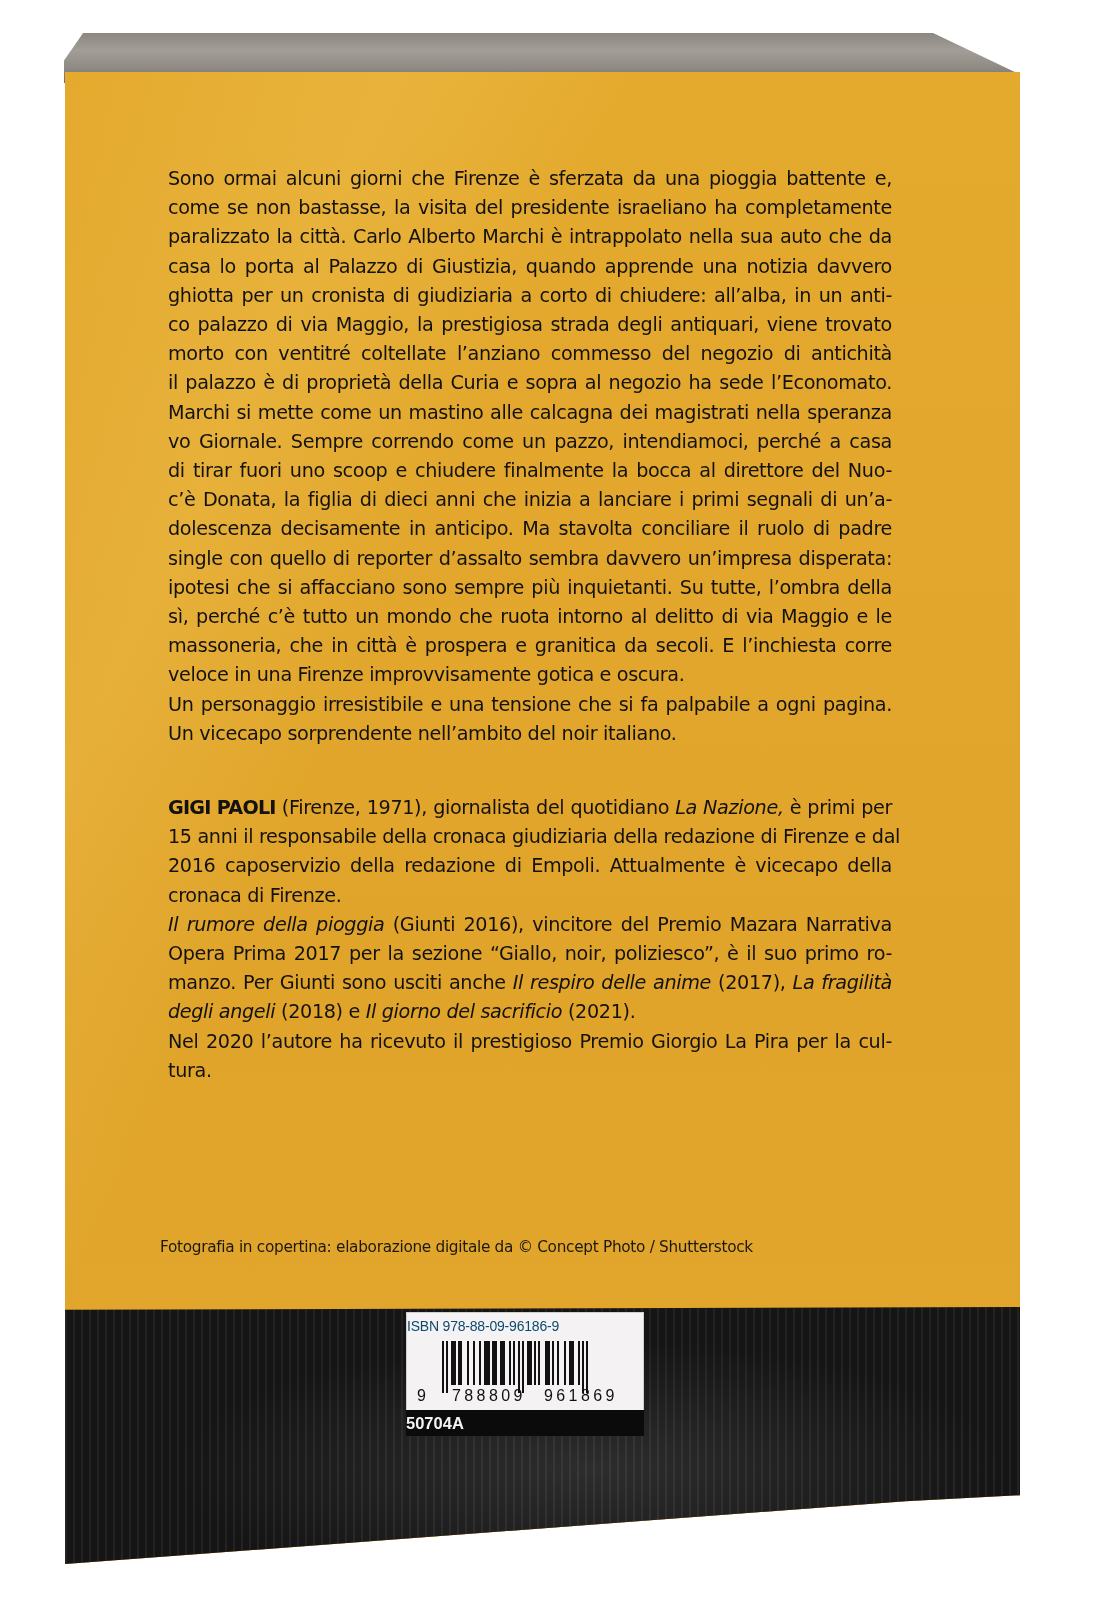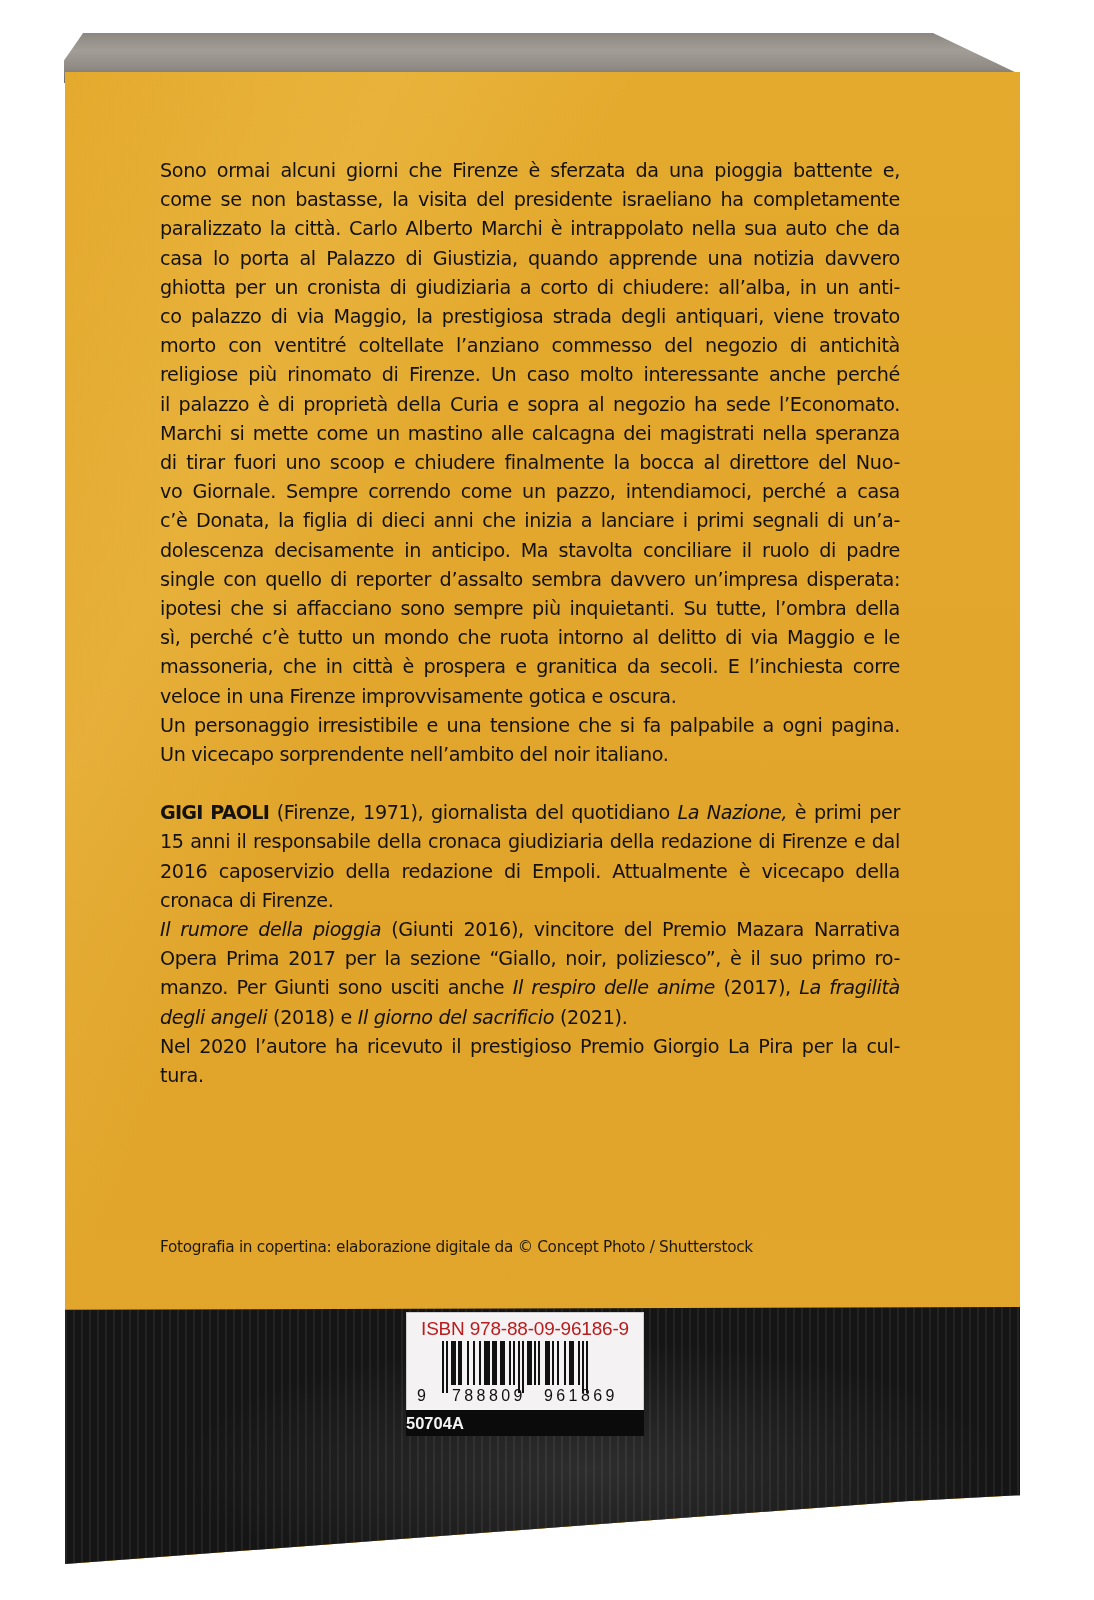--- a/index.html
+++ b/index.html
@@ -57,21 +57,21 @@
       left: 160px;
       top: 156px;
       width: 740px;
       color: #141210;
       font-family: "DejaVu Sans", sans-serif;
       font-size: 19.2px;
       line-height: 29.2px;
       letter-spacing: -0.35px;
     }
     .para {
-      margin: 0;
+      margin: 8px;
       text-align: justify;
     }
     .line {
       display: block;
       white-space: nowrap;
       text-align-last: justify;
       text-align: justify;
     }
     .line.last {
       text-align-last: left;
@@ -102,24 +102,23 @@
       width: 236px;
       height: 98px;
       background: #f4f2f3;
       border: 1px solid #cfcfcf;
     }
     .isbn-text {
       position: absolute;
       left: 0;
       top: 5px;
       width: 100%;
-      text-align: center;
       font-family: "Liberation Sans", sans-serif;
-      font-size: 19px;
-      color: #b91c1c;
+      font-size: 14px;
+      color: #0c4a6e;
       letter-spacing: -0.2px;
     }
     .bars {
       position: absolute;
       left: 35px;
       top: 28px;
       width: 192px;
       height: 48px;
       display: flex;
       align-items: flex-start;
@@ -166,25 +165,24 @@
 
   <div class="text-block">
     <div class="para">
       <span class="line">Sono ormai alcuni giorni che Firenze è sferzata da una pioggia battente e,</span>
       <span class="line">come se non bastasse, la visita del presidente israeliano ha completamente</span>
       <span class="line">paralizzato la città. Carlo Alberto Marchi è intrappolato nella sua auto che da</span>
       <span class="line">casa lo porta al Palazzo di Giustizia, quando apprende una notizia davvero</span>
       <span class="line">ghiotta per un cronista di giudiziaria a corto di chiudere: all’alba, in un anti-</span>
       <span class="line">co palazzo di via Maggio, la prestigiosa strada degli antiquari, viene trovato</span>
       <span class="line">morto con ventitré coltellate l’anziano commesso del negozio di antichità</span>
-      <span class="line">religiose più rinomato di Firenze. Un caso molto interessante anche perché</span>
       <span class="line">il palazzo è di proprietà della Curia e sopra al negozio ha sede l’Economato.</span>
       <span class="line">Marchi si mette come un mastino alle calcagna dei magistrati nella speranza</span>
+      <span class="line">vo Giornale. Sempre correndo come un pazzo, intendiamoci, perché a casa</span>
       <span class="line">di tirar fuori uno scoop e chiudere finalmente la bocca al direttore del Nuo-</span>
-      <span class="line">vo Giornale. Sempre correndo come un pazzo, intendiamoci, perché a casa</span>
       <span class="line">c’è Donata, la figlia di dieci anni che inizia a lanciare i primi segnali di un’a-</span>
       <span class="line">dolescenza decisamente in anticipo. Ma stavolta conciliare il ruolo di padre</span>
       <span class="line">single con quello di reporter d’assalto sembra davvero un’impresa disperata:</span>
       <span class="line">ipotesi che si affacciano sono sempre più inquietanti. Su tutte, l’ombra della</span>
       <span class="line">sì, perché c’è tutto un mondo che ruota intorno al delitto di via Maggio e le</span>
       <span class="line">massoneria, che in città è prospera e granitica da secoli. E l’inchiesta corre</span>
       <span class="line last">veloce in una Firenze improvvisamente gotica e oscura.</span>
       <span class="line">Un personaggio irresistibile e una tensione che si fa palpabile a ogni pagina.</span>
       <span class="line last">Un vicecapo sorprendente nell’ambito del noir italiano.</span>
     </div>

